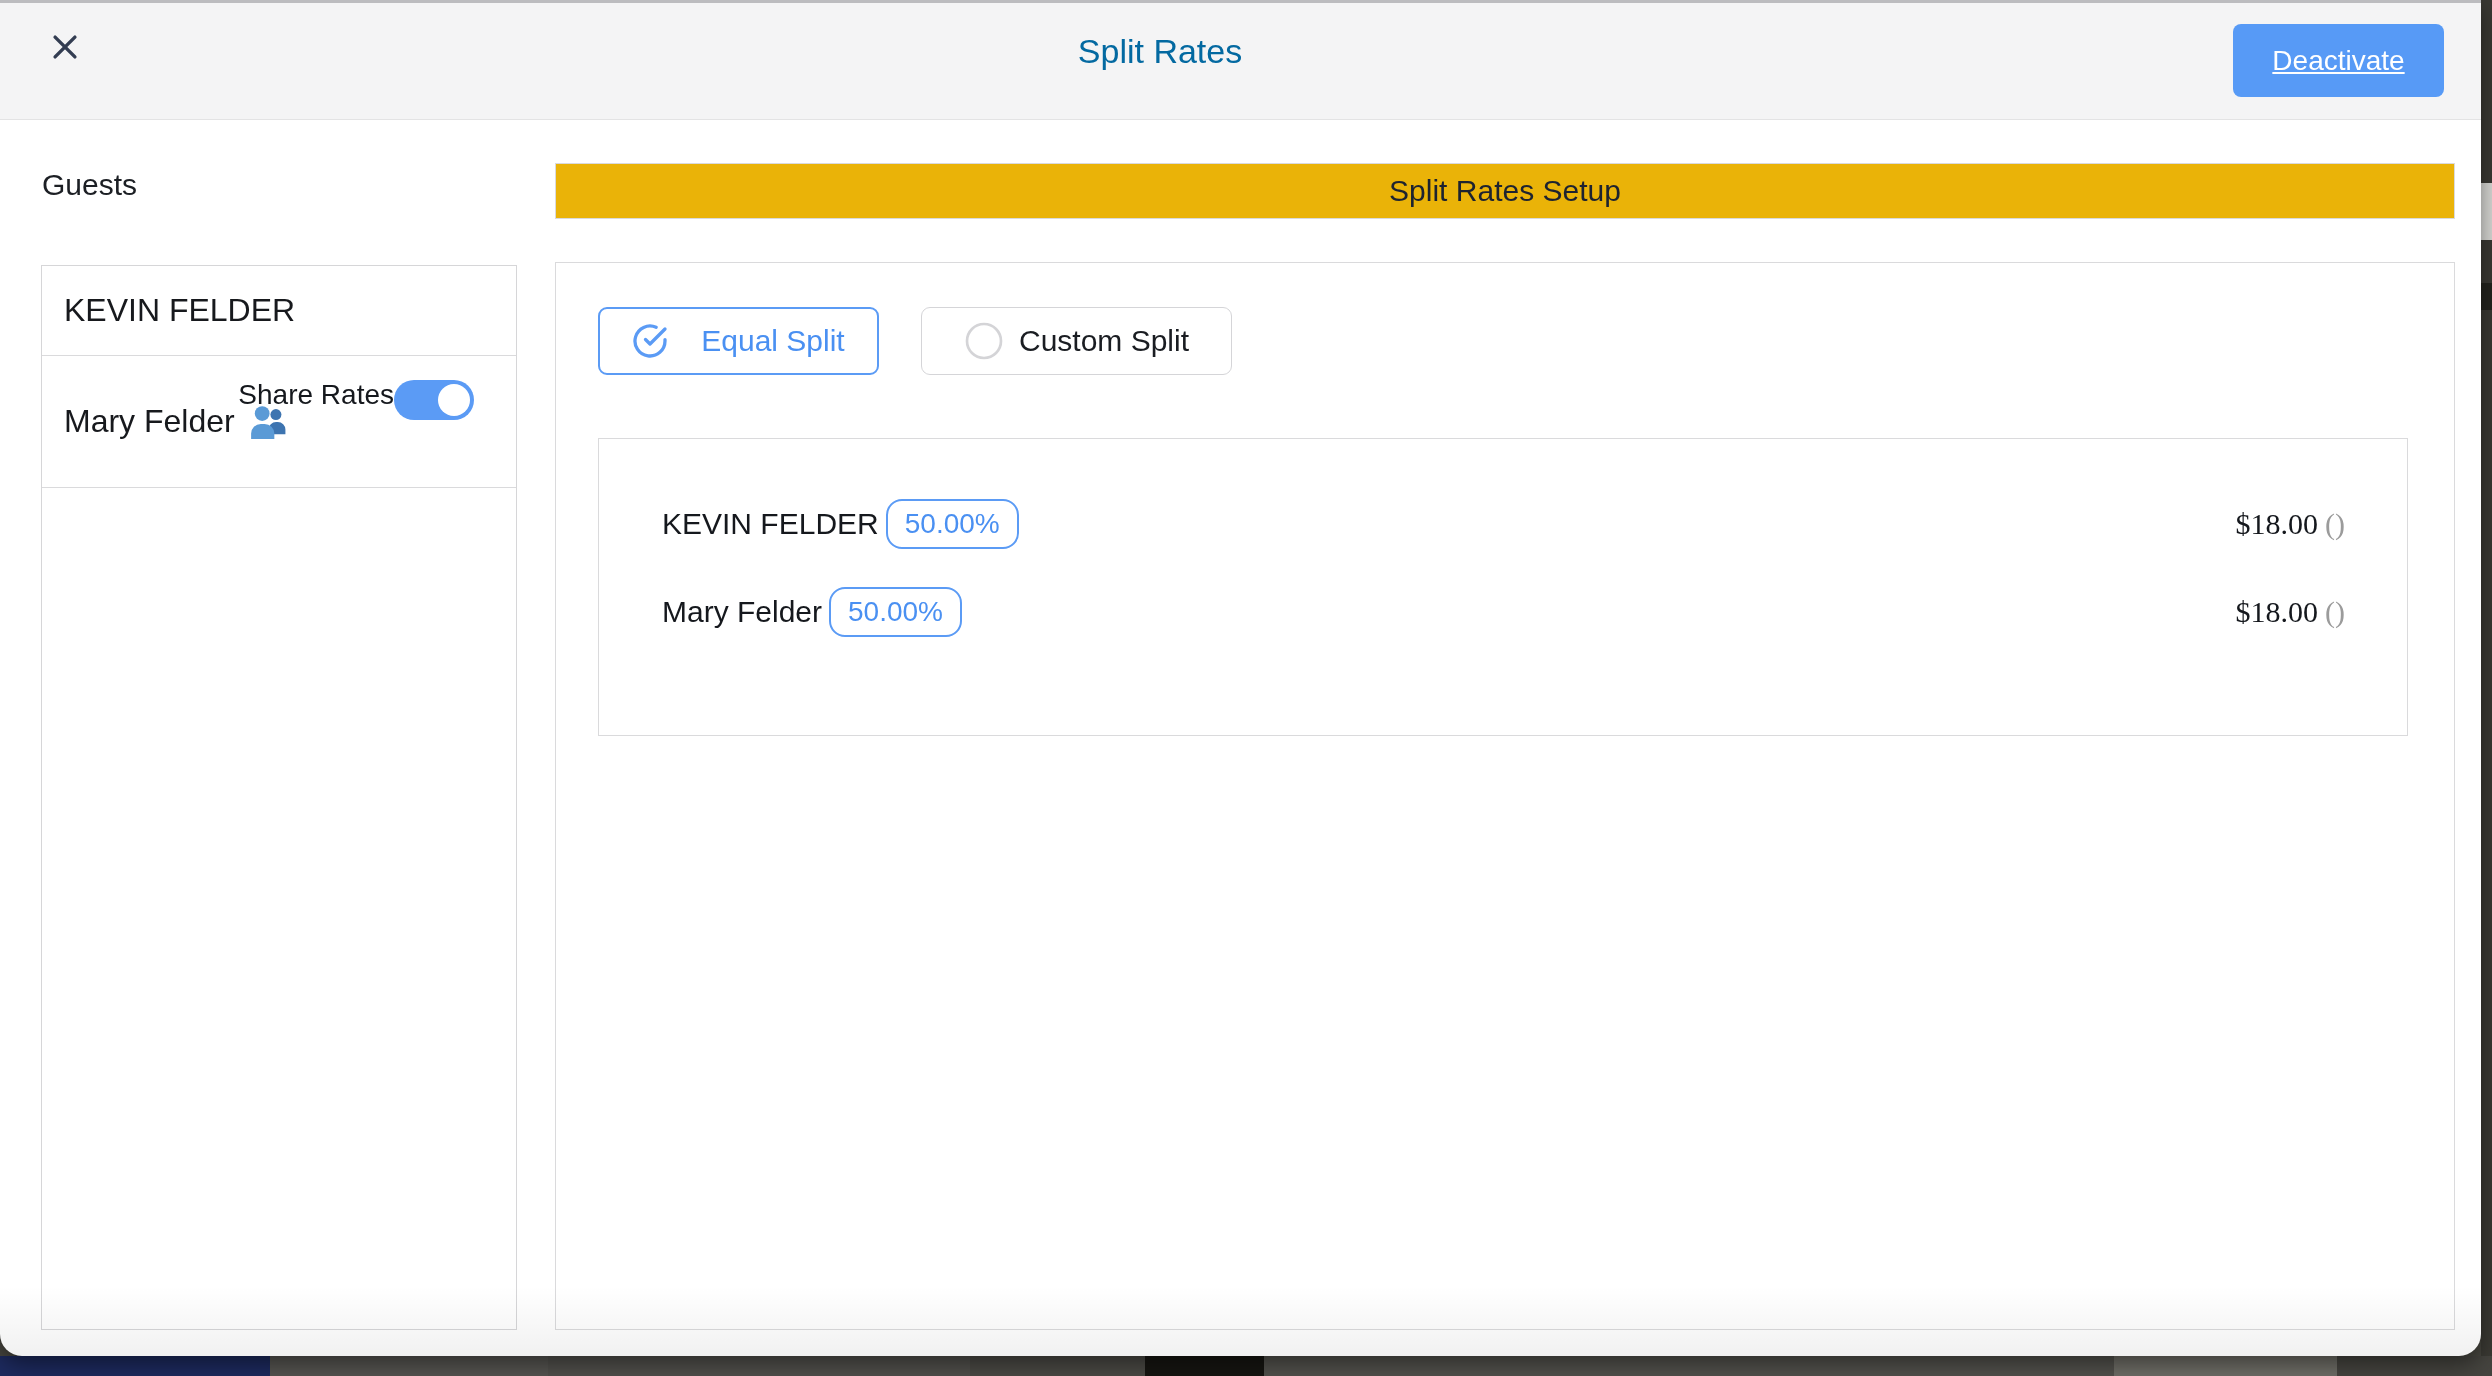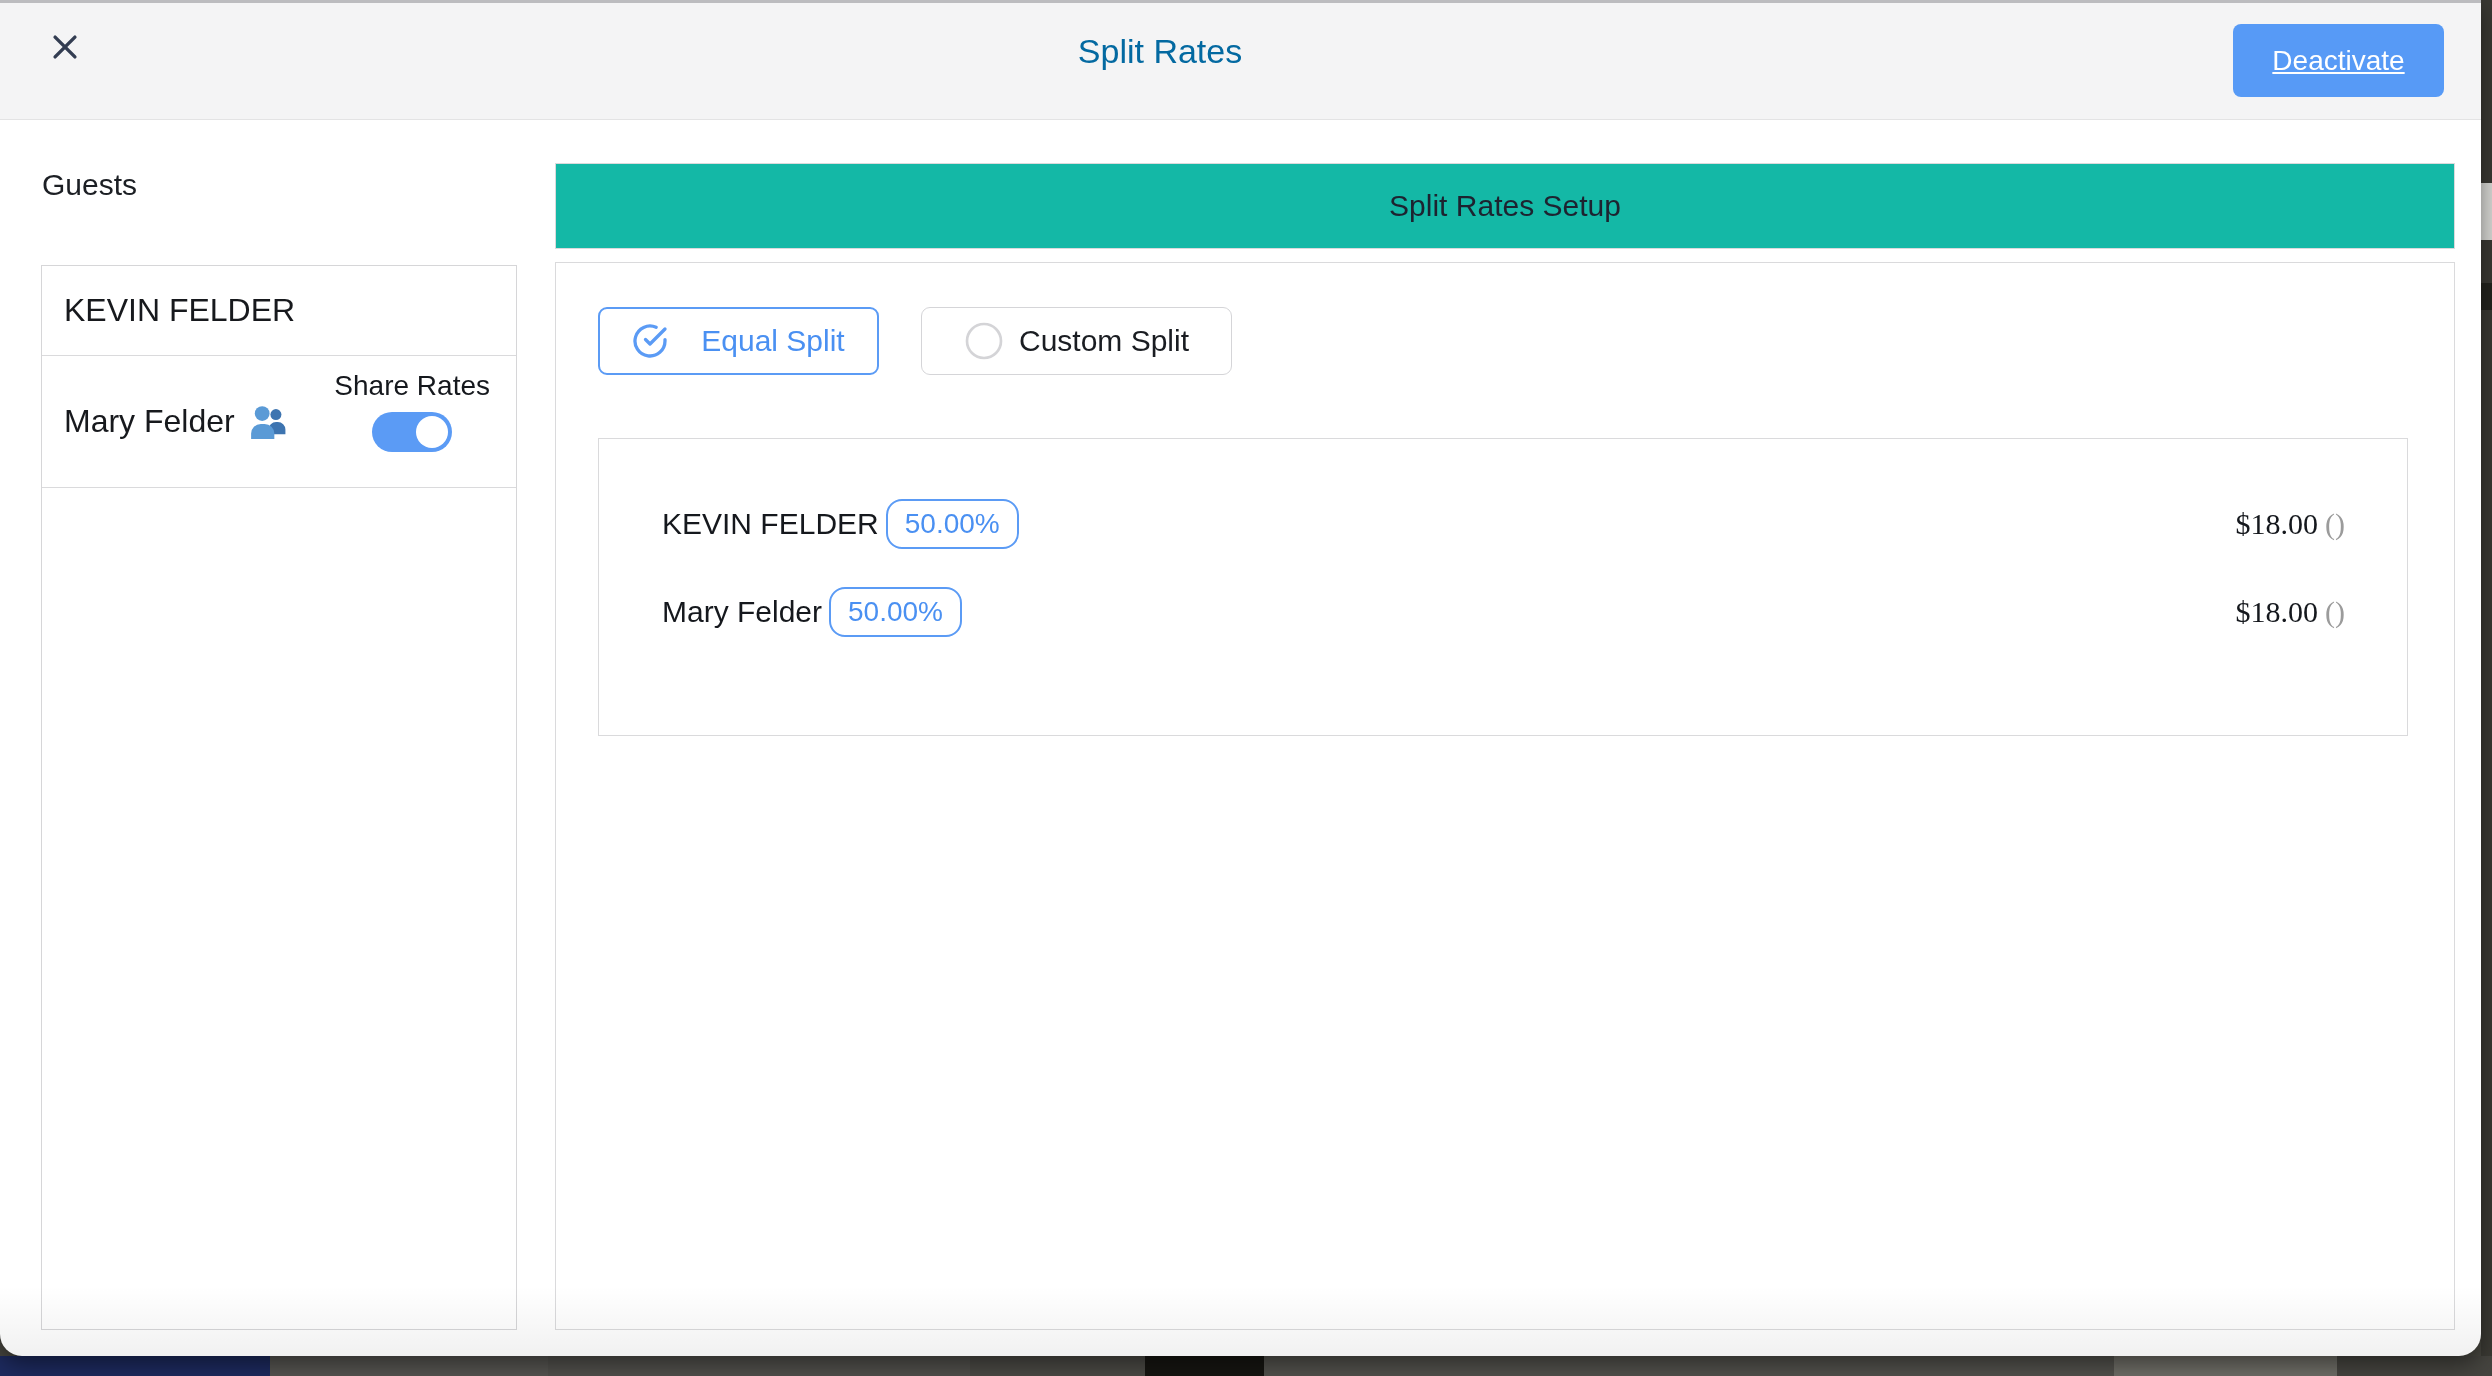--- a/index.html
+++ b/index.html
@@ -69,35 +69,35 @@
     height:90px; border-bottom:1px solid #dadadc;
     display:flex; align-items:center; padding-left:22px;
     font-size:32px; color:#17191d;
   }
   .guest-row {
     height:132px; border-bottom:1px solid #dadadc;
     display:flex; align-items:center; padding-left:22px; position:relative;
   }
   .guest-name { font-size:32px; color:#17191d; }
   .people-icon { margin-left:14px; display:inline-flex; }
-  .share-rates { position:absolute; right:26px; top:14px; display:flex; flex-direction:column; align-items:center;justify-content:center; }
+  .share-rates { position:absolute; right:42px; top:14px; display:flex; align-items:center;justify-content:center; }
   .share-rates-label { font-size:28px; color:#15181d; white-space:nowrap; }
   .toggle {
     margin-top:10px; width:80px; height:40px; border-radius:20px;
     background:#5b9bf5; position:relative; cursor:pointer;
   }
   .toggle-thumb {
     position:absolute; right:4px; top:4px; width:32px; height:32px;
     border-radius:50%; background:#fff;
   }
 
   
   .setup-header {
-    position:absolute; left:555px; top:163px; width:1900px; height:86px;
-    border:1px solid #dadadc; background:#14b8a6;
+    position:absolute; left:555px; top:163px; width:1900px; height:56px;
+    border:1px solid #dadadc; background:#eab308;
     display:flex; align-items:center; justify-content:center;
     font-size:30px; color:#1d2330;
   }
   .setup-box {
     position:absolute; left:555px; top:262px; width:1900px; height:1068px;
     border:1px solid #dadadc; background:#fff;
   }
   .split-btn {
     position:absolute; top:44px; height:68px; border-radius:9px;
     display:flex; align-items:center; justify-content:center; gap:15px;

